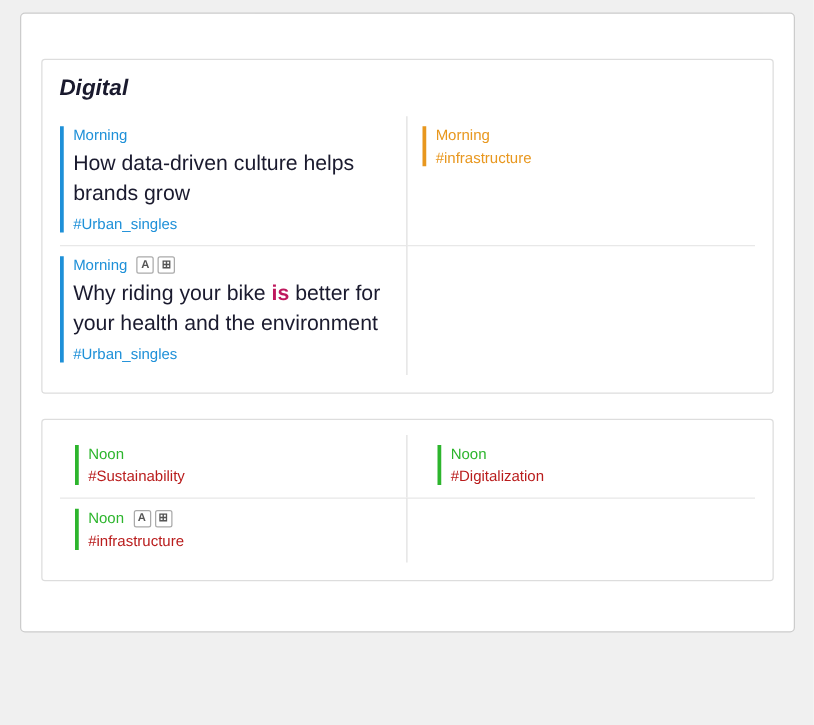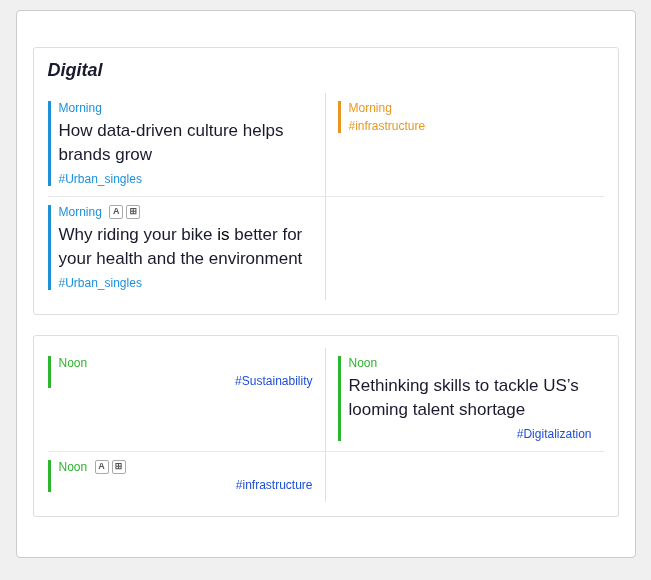--- a/index.html
+++ b/index.html
@@ -65,20 +65,21 @@
       padding-left: 8px;
     }
     .story-inner.blue-border {
       border-left-color: #1e90d8;
     }
     .story-inner.orange-border {
       border-left-color: #e8971e;
     }
     .story-inner.green-border {
       border-left-color: #2db52d;
+      margin-left: 12px;
     }
     .time-label {
       font-size: 12px;
       margin-bottom: 4px;
     }
     .time-label.blue { color: #1e90d8; }
     .time-label.orange { color: #e8971e; }
     .time-label.green { color: #2db52d; }
     .time-label .icons {
       display: inline-flex;
@@ -98,28 +99,29 @@
       line-height: 11px;
       font-weight: bold;
     }
     .story-headline {
       font-size: 17px;
       color: #1a1a2e;
       line-height: 1.4;
       margin-bottom: 5px;
     }
     .story-headline .highlight {
-      color: #000000;
+      color: #be185d;
+      font-weight: bold;
     }
     .story-tag {
       font-size: 12px;
       color: #1e90d8;
     }
     .story-tag.orange { color: #e8971e; }
-    .story-tag.green { color: #1d4ed8; text-align: right; }
+    .story-tag.green { color: #b91c1c; }
   </style>
 </head>
 <body>
 
 <div class="outer-container">
   <div class="page-title"></div>
 
   <div id="sections-root">
       <div class="section-card">
         <div class="section-title">Digital</div>
@@ -154,21 +156,20 @@
         <div class="story-grid">
           <div class="story-cell">
             <div class="story-inner green-border">
               <div class="time-label green">Noon</div>
               <div class="story-tag green">#Sustainability</div>
             </div>
           </div>
           <div class="story-cell">
             <div class="story-inner green-border">
               <div class="time-label green">Noon</div>
-              <div class="story-headline">Rethinking skills to tackle US’s looming talent shortage</div>
               <div class="story-tag green">#Digitalization</div>
             </div>
           </div>
           <div class="story-cell">
             <div class="story-inner green-border">
               <div class="time-label green">Noon <span class="icons">
           <span class="icon-box">A</span>
           <span class="icon-box">⊞</span>
         </span></div>
               <div class="story-tag green">#infrastructure</div>

